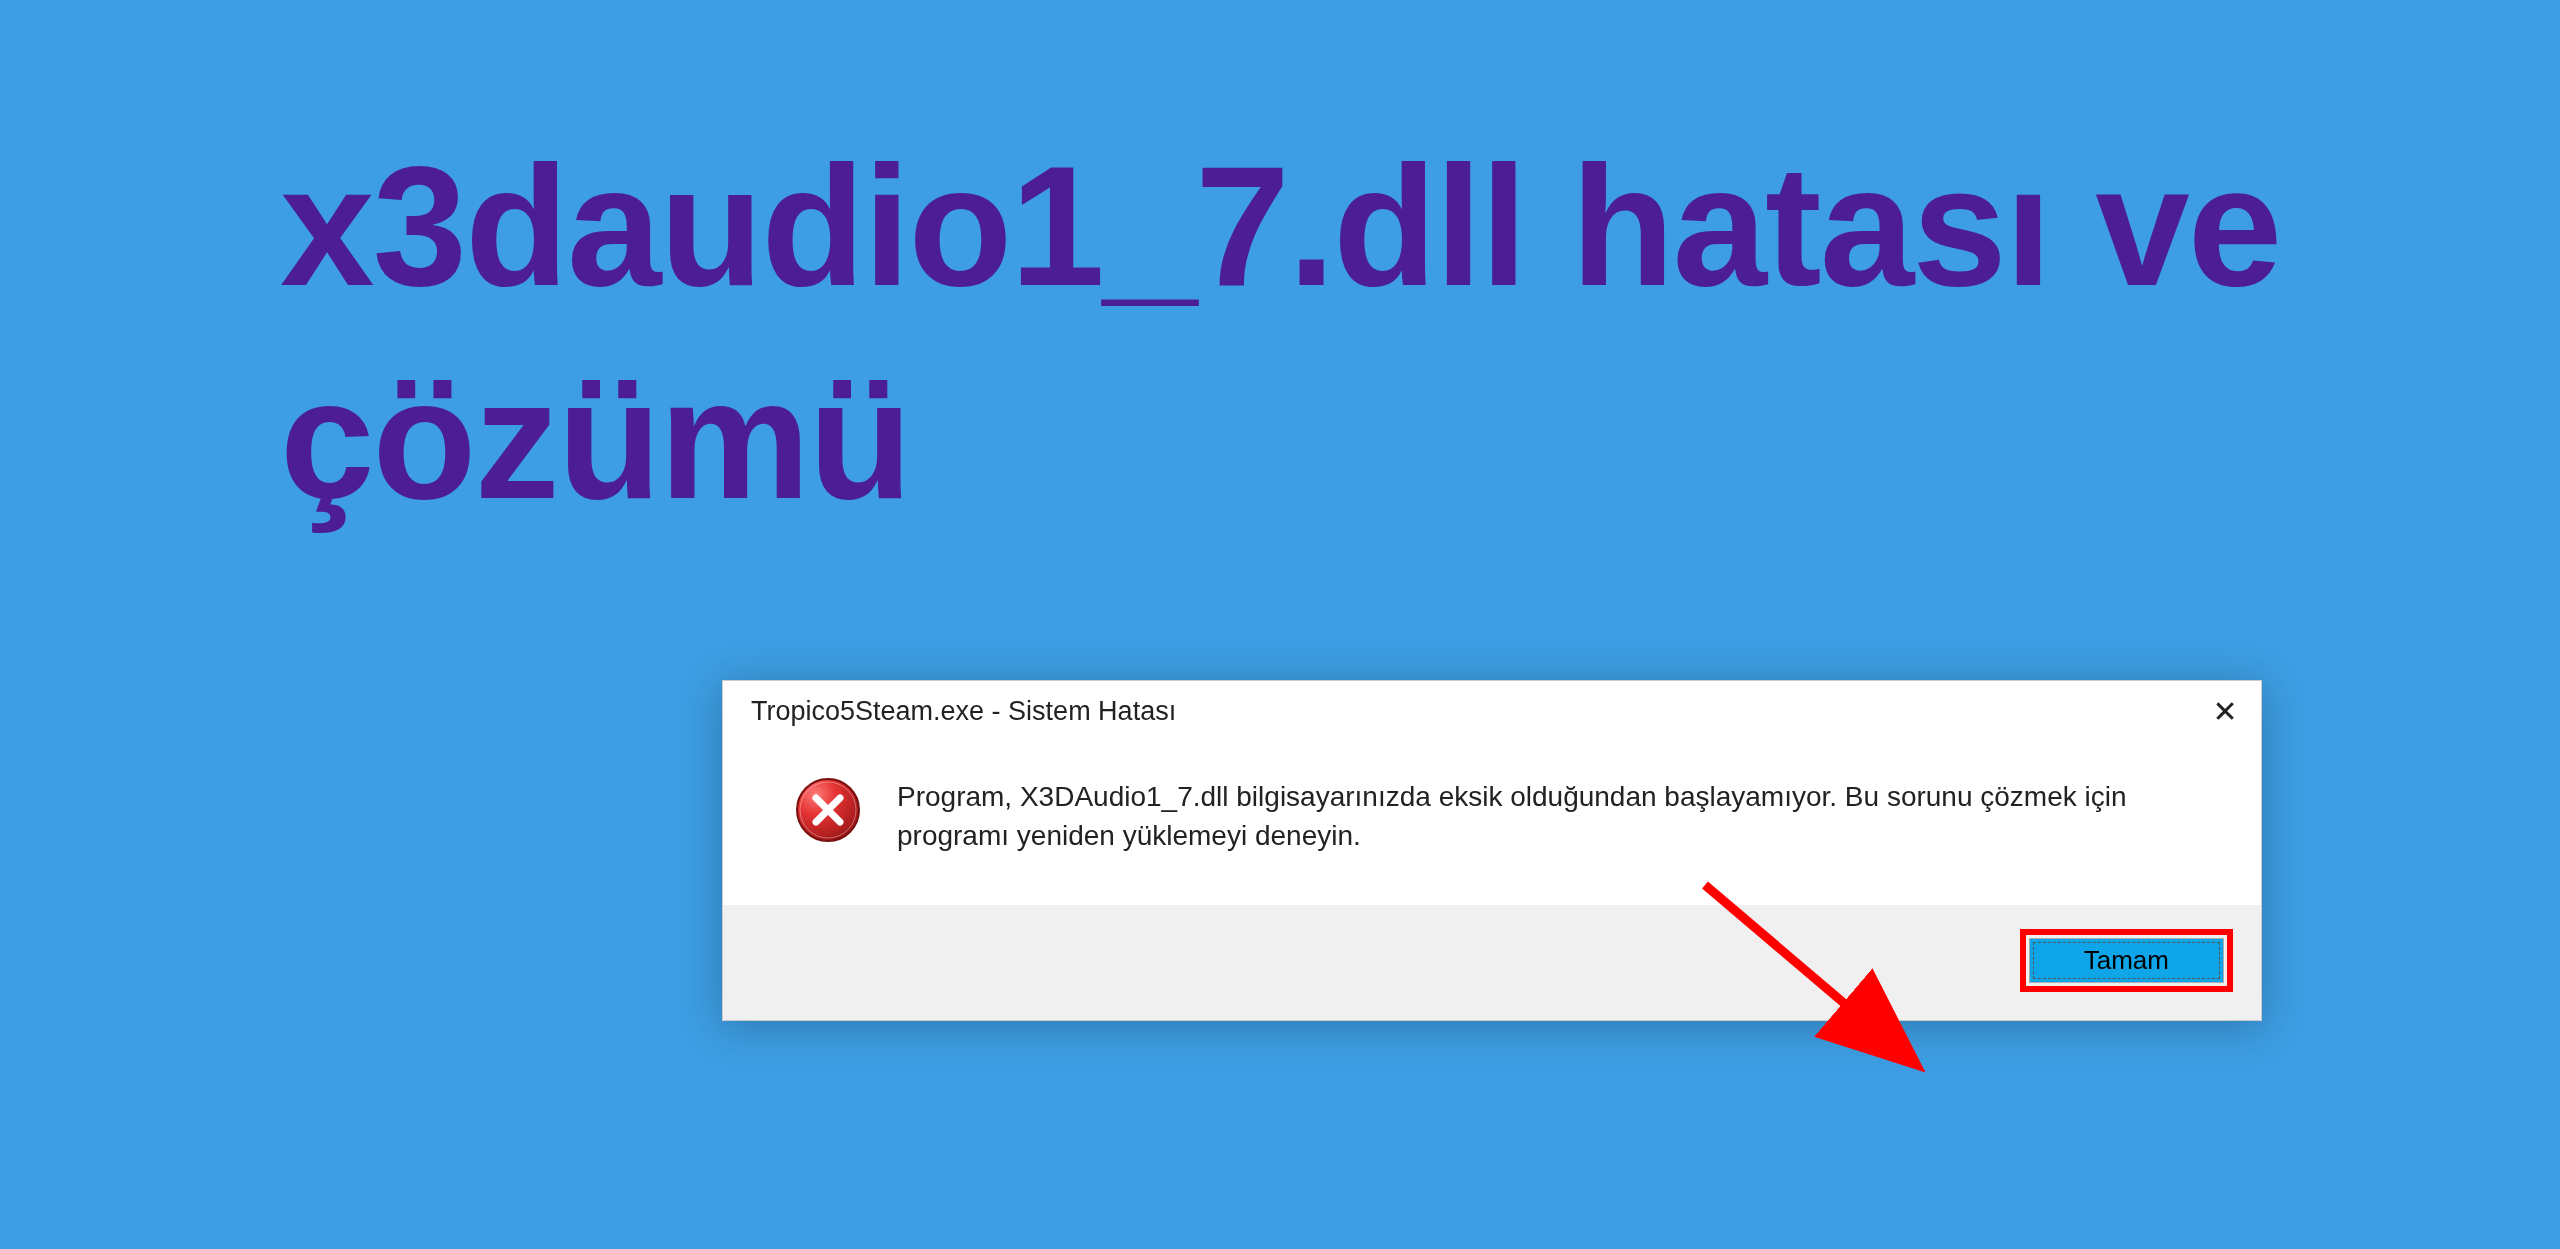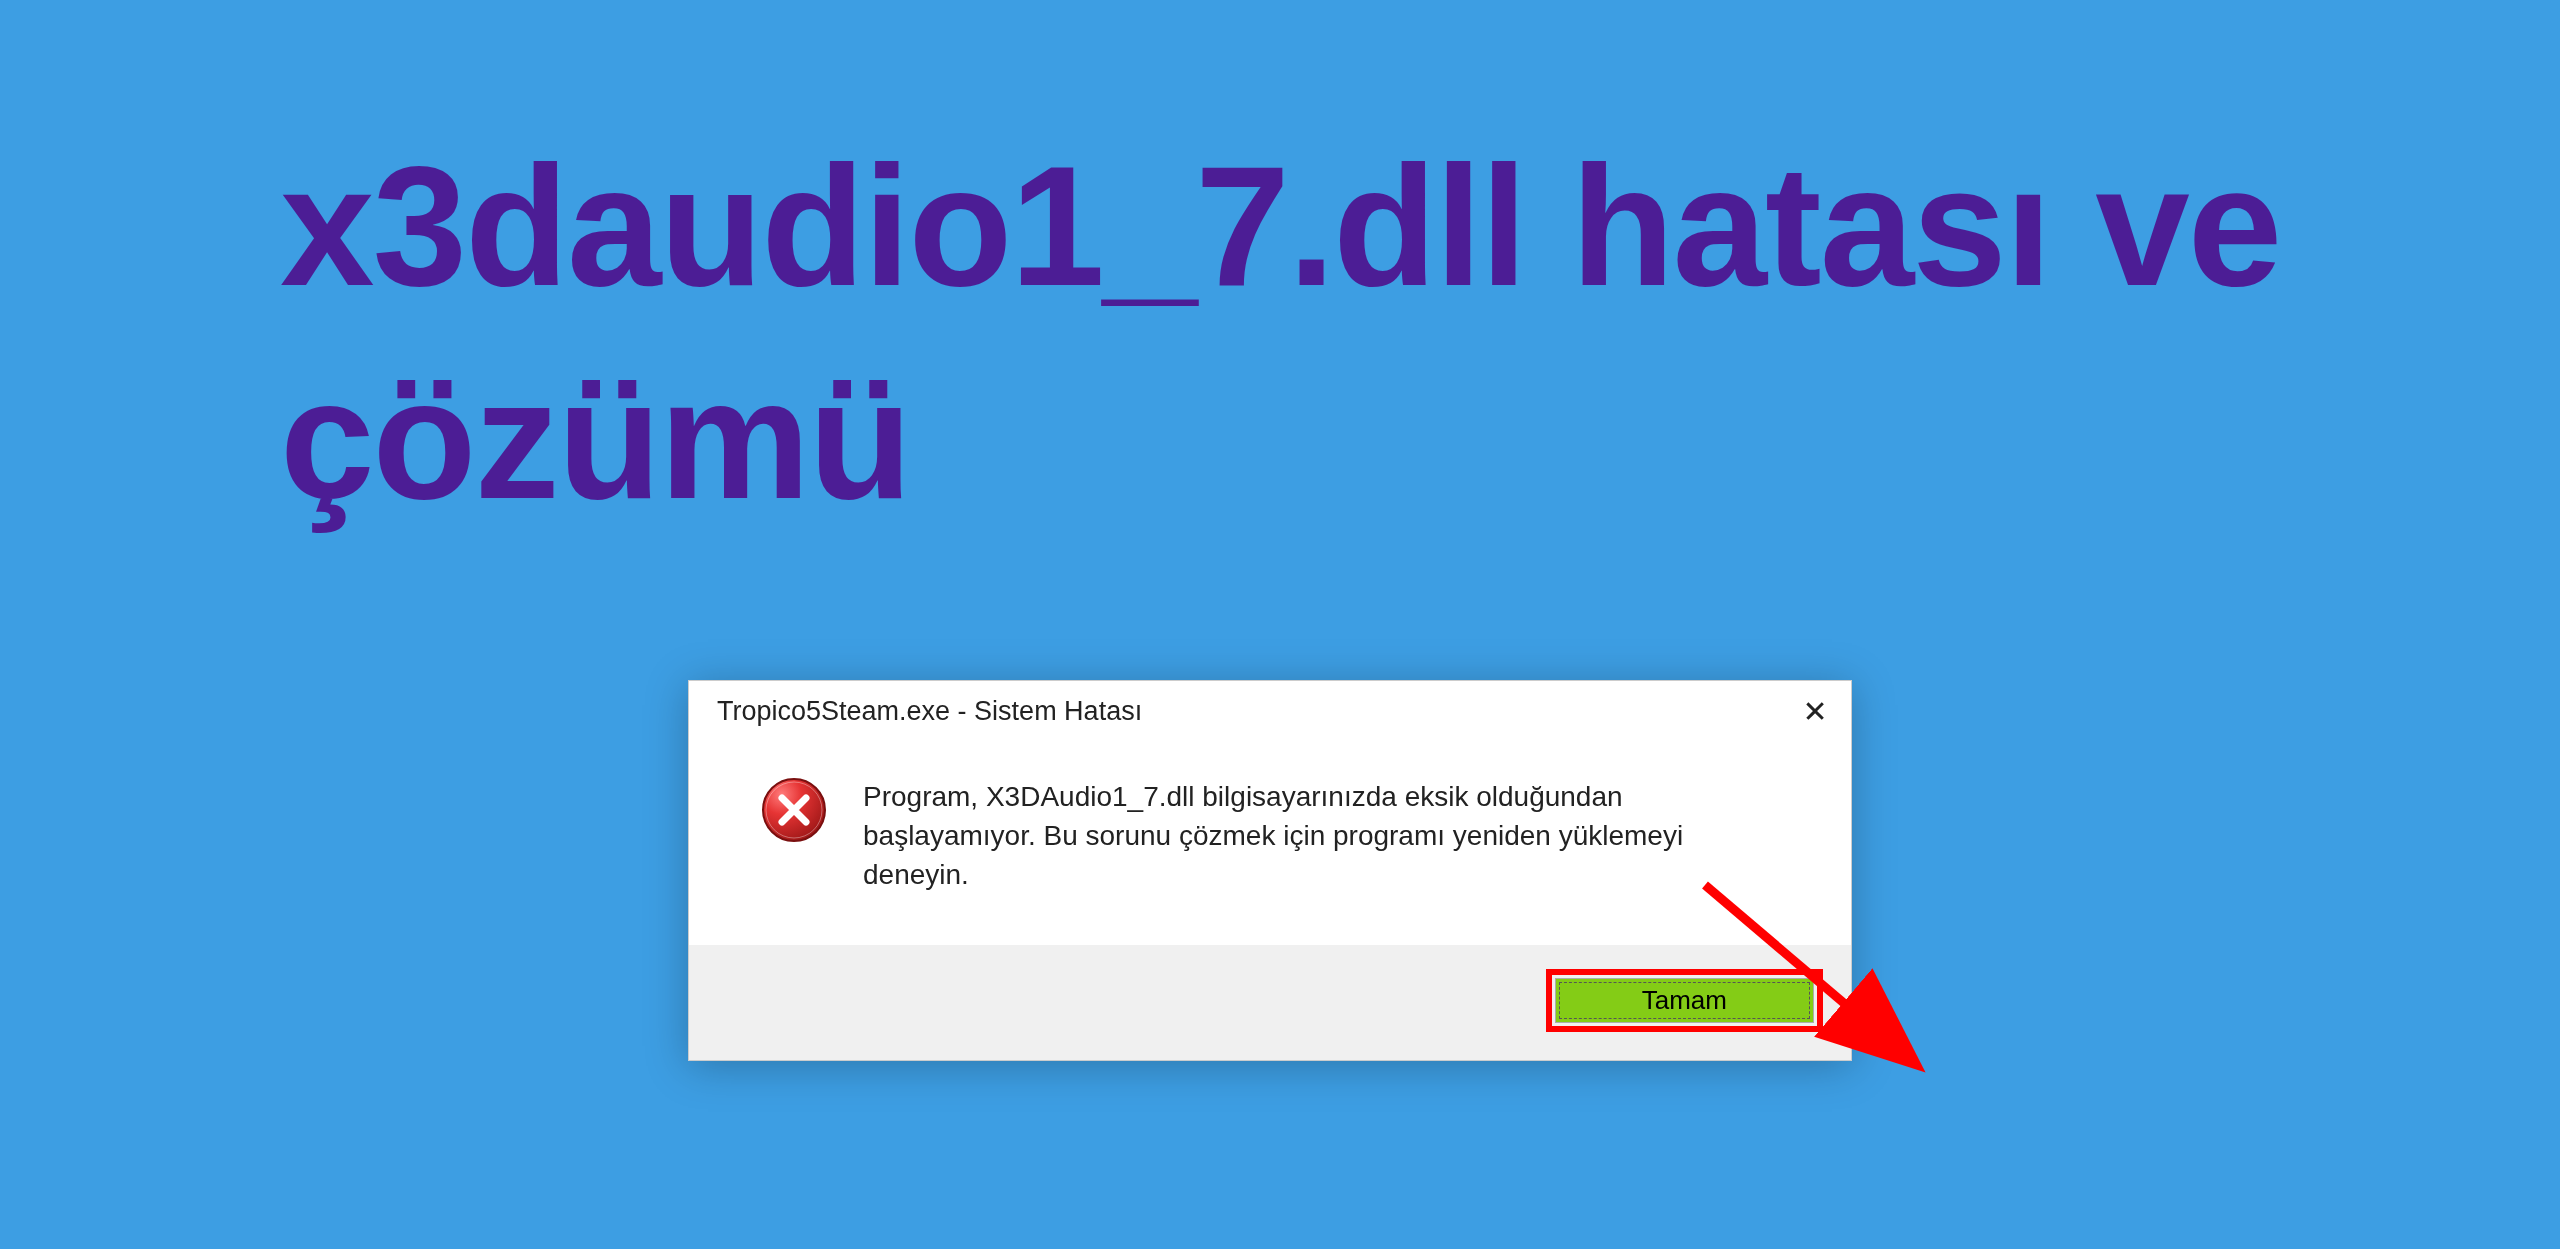--- a/index.html
+++ b/index.html
@@ -23,22 +23,22 @@
       font-family: Arial, sans-serif;
       font-size: 170px;
       font-weight: 900;
       color: #4c1d95;
       line-height: 1.25;
       letter-spacing: -2px;
     }
     .dialog {
       position: absolute;
       top: 680px;
-      left: 688px;
-      width: 1164px;
+      left: 722px;
+      width: 1540px;
       background: #ffffff;
       border: 1px solid #ccc;
       box-shadow: 0 5px 40px rgba(0,0,0,0.25);
     }
     .dialog-titlebar {
       display: flex;
       align-items: center;
       justify-content: space-between;
       padding: 14px 20px 14px 28px;
     }
@@ -78,23 +78,23 @@
       padding: 24px 28px 28px 28px;
       display: flex;
       justify-content: flex-end;
     }
     .ok-button-highlight {
       border: 6px solid #ff0000;
       padding: 3px;
       display: inline-block;
     }
     .ok-button {
-      background: #84cc16;
+      background: #0ea5e9;
       border: 1px solid #adadad;
-      padding: 6px 86px;
+      padding: 6px 54px;
       font-size: 26px;
       font-family: "Segoe UI", Tahoma, sans-serif;
       outline: 1px dashed #555;
       outline-offset: -5px;
       cursor: pointer;
     }
     .arrow {
       position: absolute;
       top: 870px;
       left: 1690px;

